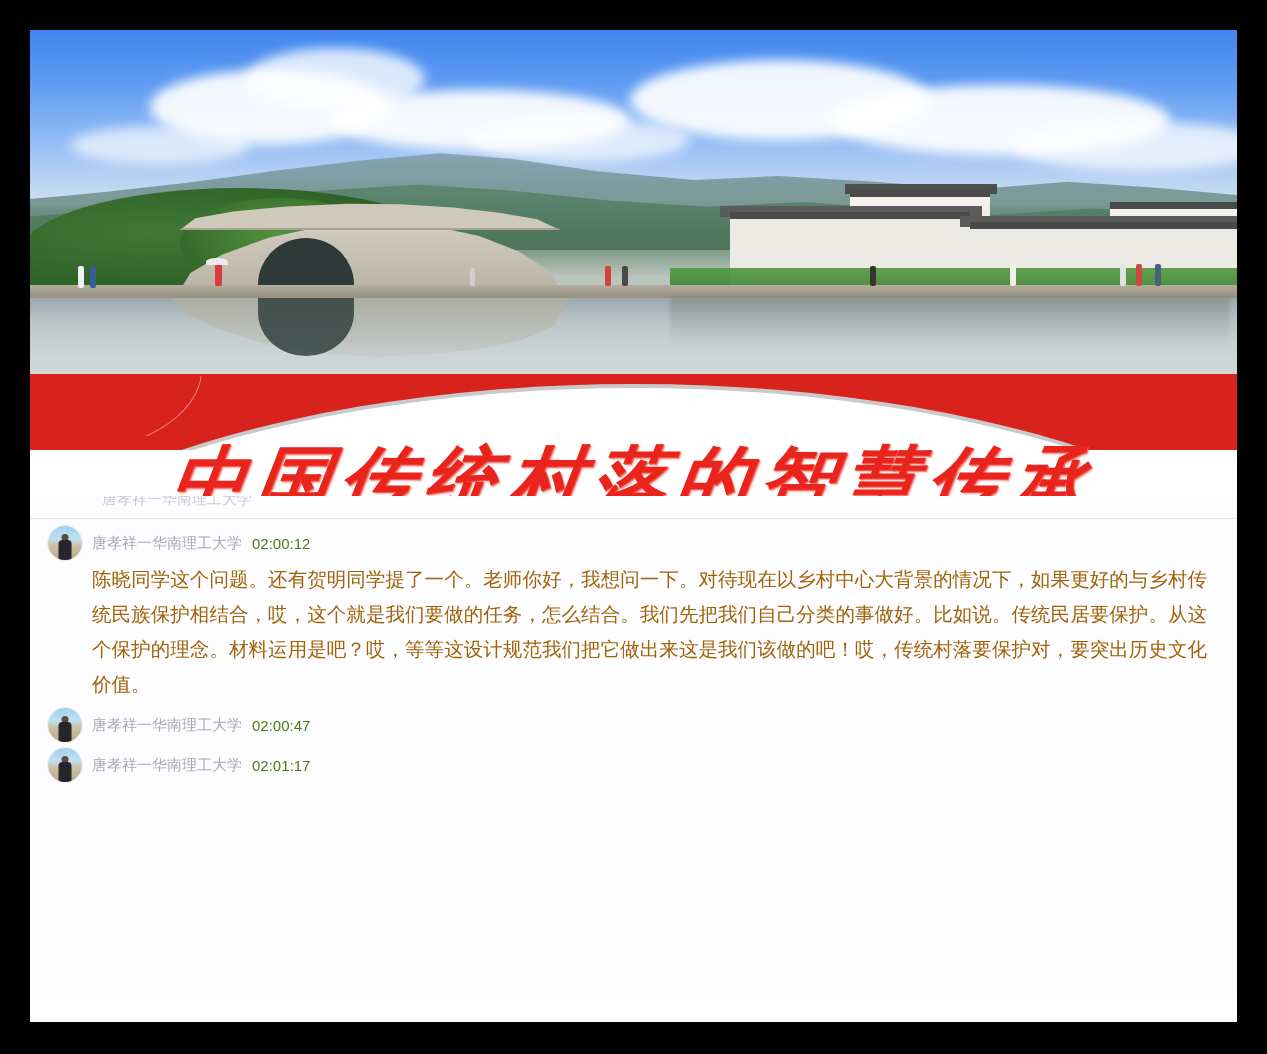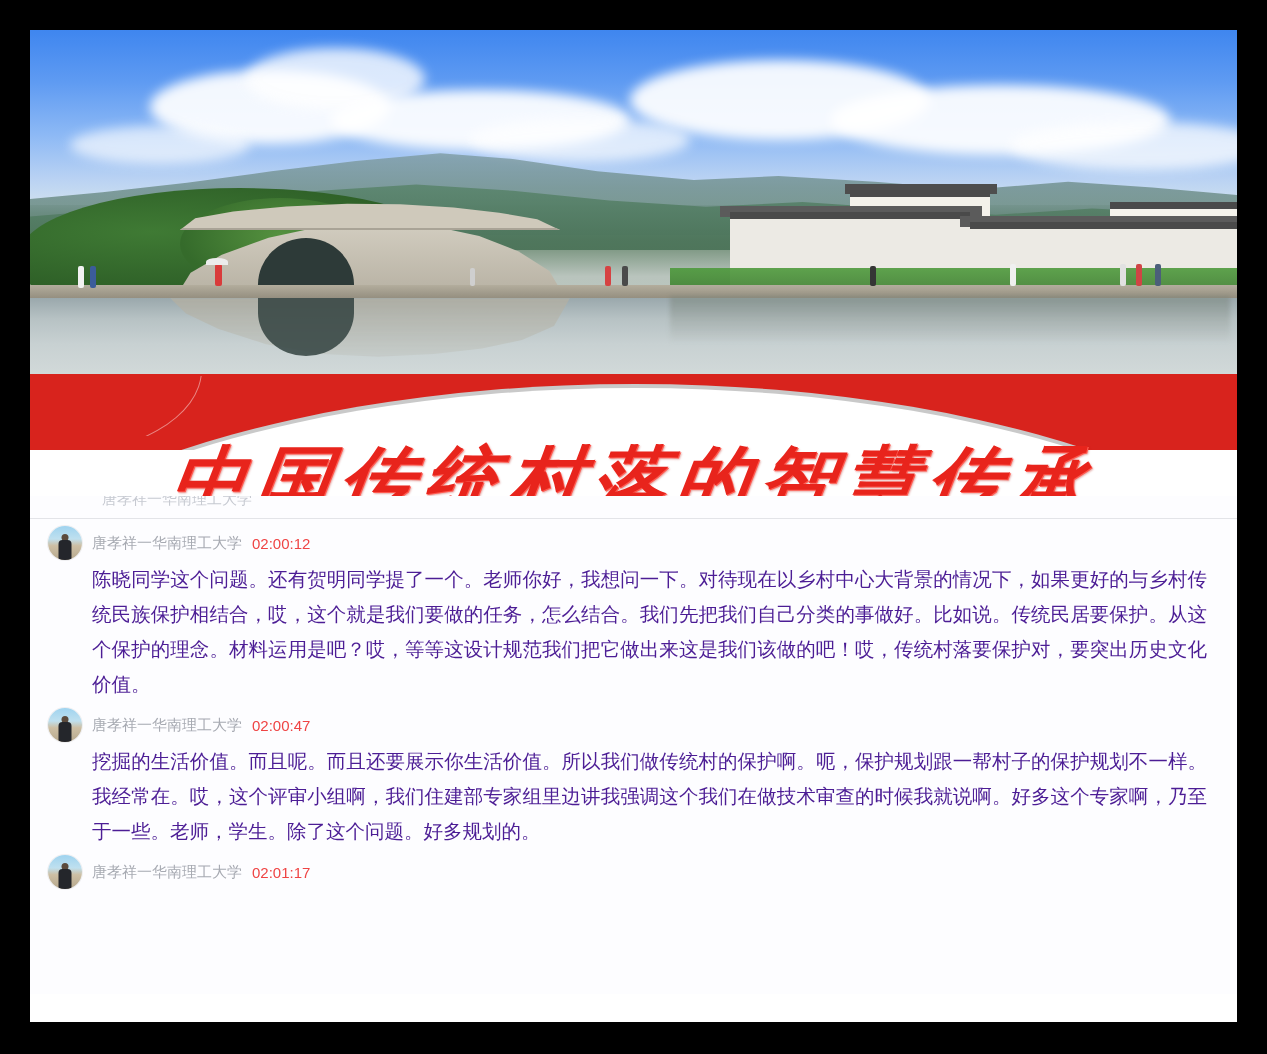--- a/index.html
+++ b/index.html
@@ -291,30 +291,30 @@
     position: absolute; left: 50%; top: 14px; transform: translateX(-50%);
     width: 13px; height: 20px; border-radius: 4px 4px 2px 2px; background: #24262b;
   }
   .sender {
     font-size: 15px;
     color: #a7aab2;
     white-space: nowrap;
   }
   .timestamp {
     font-size: 15px;
-    color: #ef4444;
+    color: #4d7c0f;
     white-space: nowrap;
   }
   .msg-body {
     margin: 2px 0 0 0;
     padding-left: 44px;
     padding-right: 8px;
     font-size: 19.5px;
     line-height: 35px;
-    color: #4c1d95;
+    color: #a16207;
     text-align: justify;
     text-justify: inter-ideograph;
     font-family: "DejaVu Sans", "Liberation Sans", sans-serif;
   }
 </style>
 </head>
 <body>
 
 <div id="screen">
 
@@ -410,21 +410,20 @@
 
         <div class="msg">
           <div class="msg-head">
             <div class="avatar">
               <div class="head"></div>
               <div class="body"></div>
             </div>
             <span class="sender">唐孝祥一华南理工大学</span>
             <span class="timestamp">02:00:47</span>
           </div>
-          <div class="msg-body">挖掘的生活价值。而且呢。而且还要展示你生活价值。所以我们做传统村的保护啊。呃，保护规划跟一帮村子的保护规划不一样。我经常在。哎，这个评审小组啊，我们住建部专家组里边讲我强调这个我们在做技术审查的时候我就说啊。好多这个专家啊，乃至于一些。老师，学生。除了这个问题。好多规划的。</div>
         </div>
 
         <div class="msg">
           <div class="msg-head">
             <div class="avatar">
               <div class="head"></div>
               <div class="body"></div>
             </div>
             <span class="sender">唐孝祥一华南理工大学</span>
             <span class="timestamp">02:01:17</span>

